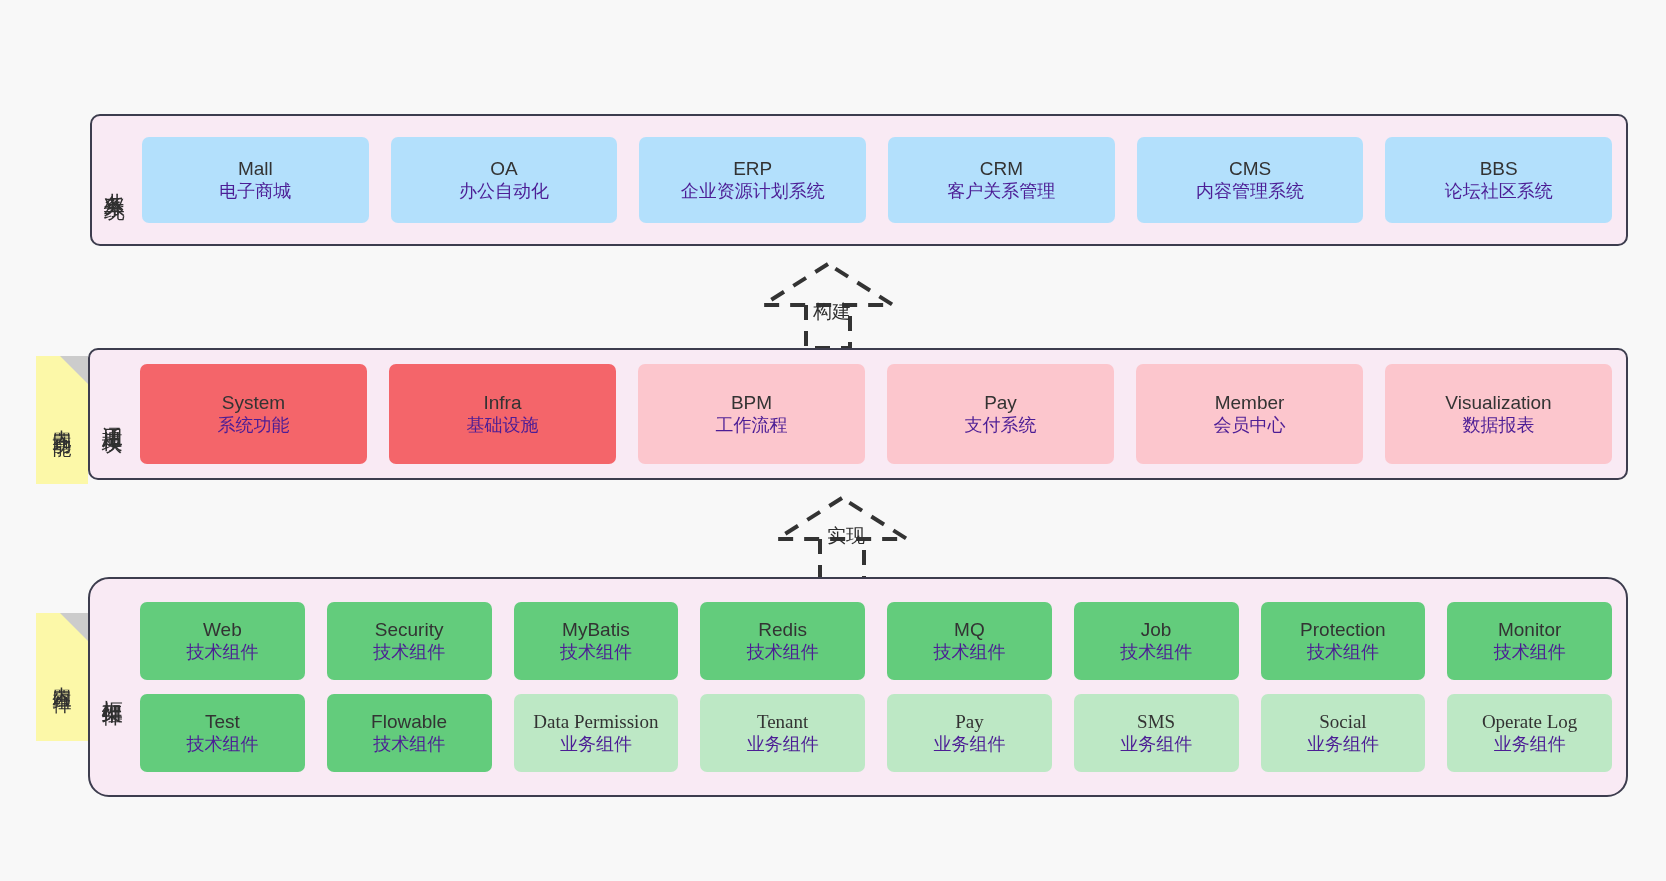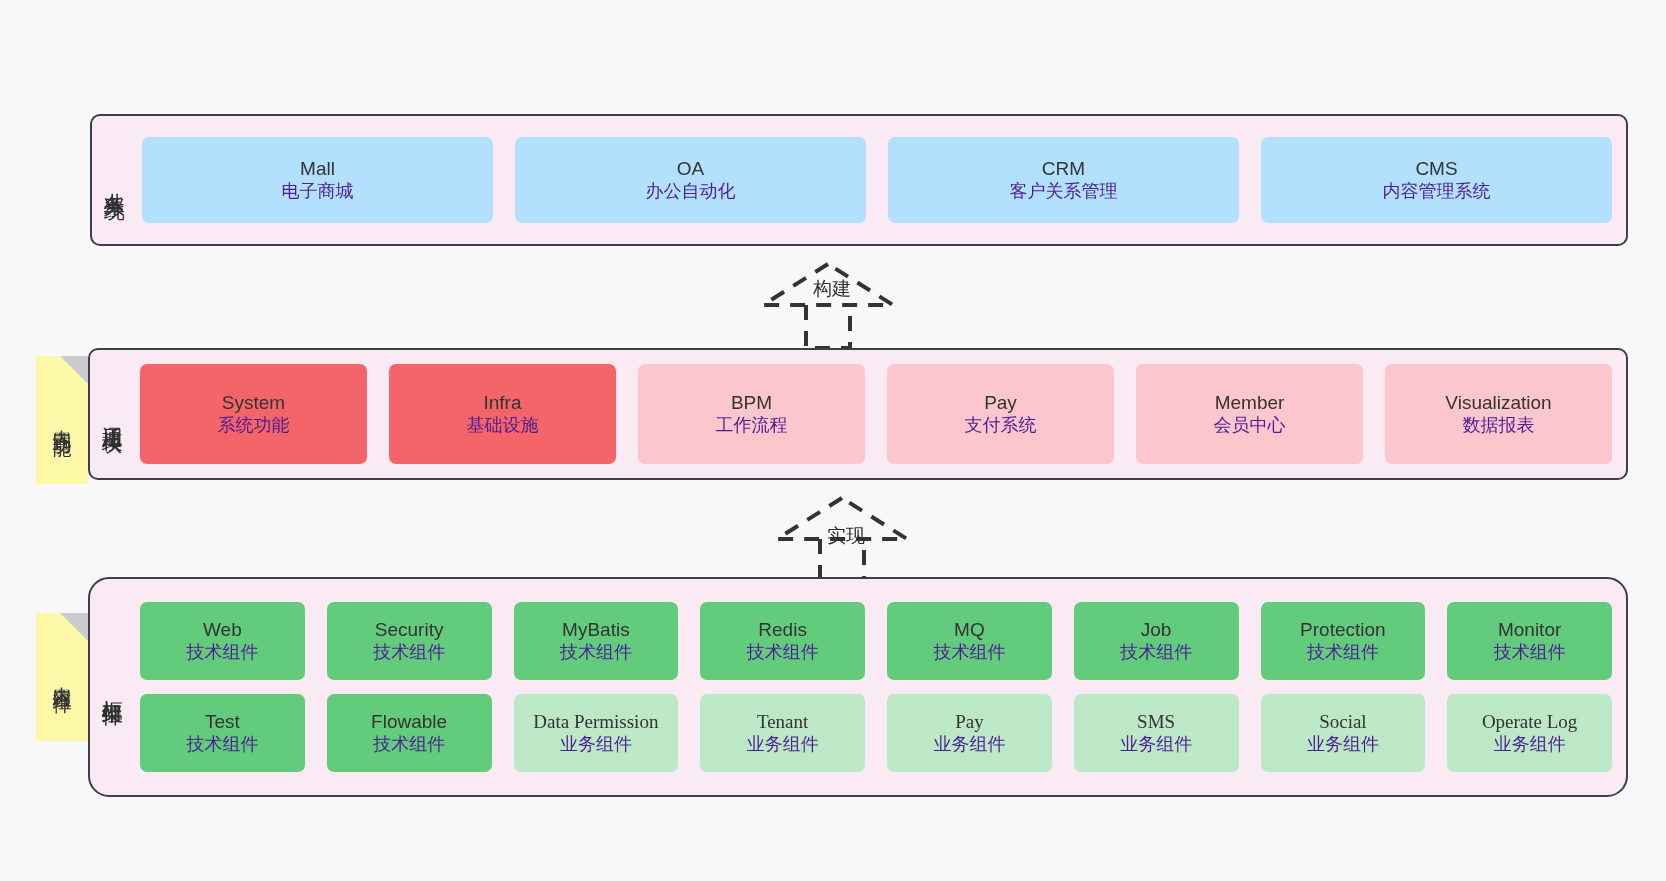--- a/index.html
+++ b/index.html
@@ -143,36 +143,44 @@
       <div class="card-row">
         <div class="card tall c-blue">
           <span class="en">Mall</span>
           <span class="cn">电子商城</span>
         </div>
         <div class="card tall c-blue">
           <span class="en">OA</span>
           <span class="cn">办公自动化</span>
         </div>
         <div class="card tall c-blue">
+          <span class="en">ERP</span>
+          <span class="cn">企业资源计划系统</span>
+        </div>
+        <div class="card tall c-blue">
           <span class="en">CRM</span>
           <span class="cn">客户关系管理</span>
         </div>
         <div class="card tall c-blue">
           <span class="en">CMS</span>
           <span class="cn">内容管理系统</span>
+        </div>
+        <div class="card tall c-blue">
+          <span class="en">BBS</span>
+          <span class="cn">论坛社区系统</span>
         </div>
       </div>
     </div>
   </div>
 
   <svg class="gen-arrow" style="left:758px; top:258px; width:150px; height:92px;" viewBox="0 0 150 92" xmlns="http://www.w3.org/2000/svg">
     <path d="M 70 6 L 5 47 L 135 47 Z" fill="none" stroke="#333333" stroke-width="4" stroke-dasharray="15 11" stroke-linecap="butt"></path>
     <path d="M 48 47 L 48 90 L 92 90 L 92 47" fill="none" stroke="#333333" stroke-width="4" stroke-dasharray="15 11" stroke-linecap="butt"></path>
   </svg>
-  <div class="arrow-label" style="left:813px; top:276px;font-family:Liberation Serif, serif;">构建</div>
+  <div class="arrow-label" style="left:813px; top:299px;font-family:Liberation Serif, serif;">构建</div>
 
   <div class="note" style="left:36px; top:356px; width:52px; height:128px;">
     <span class="fold"></span>
     <span>内置功能</span>
   </div>
 
   <div class="layer-panel" id="layer-modules" style="left:88px; top:348px; width:1540px; height:132px;">
     <div class="layer-title">通用模块</div>
     <div class="layer-body">
       <div class="card-row">

